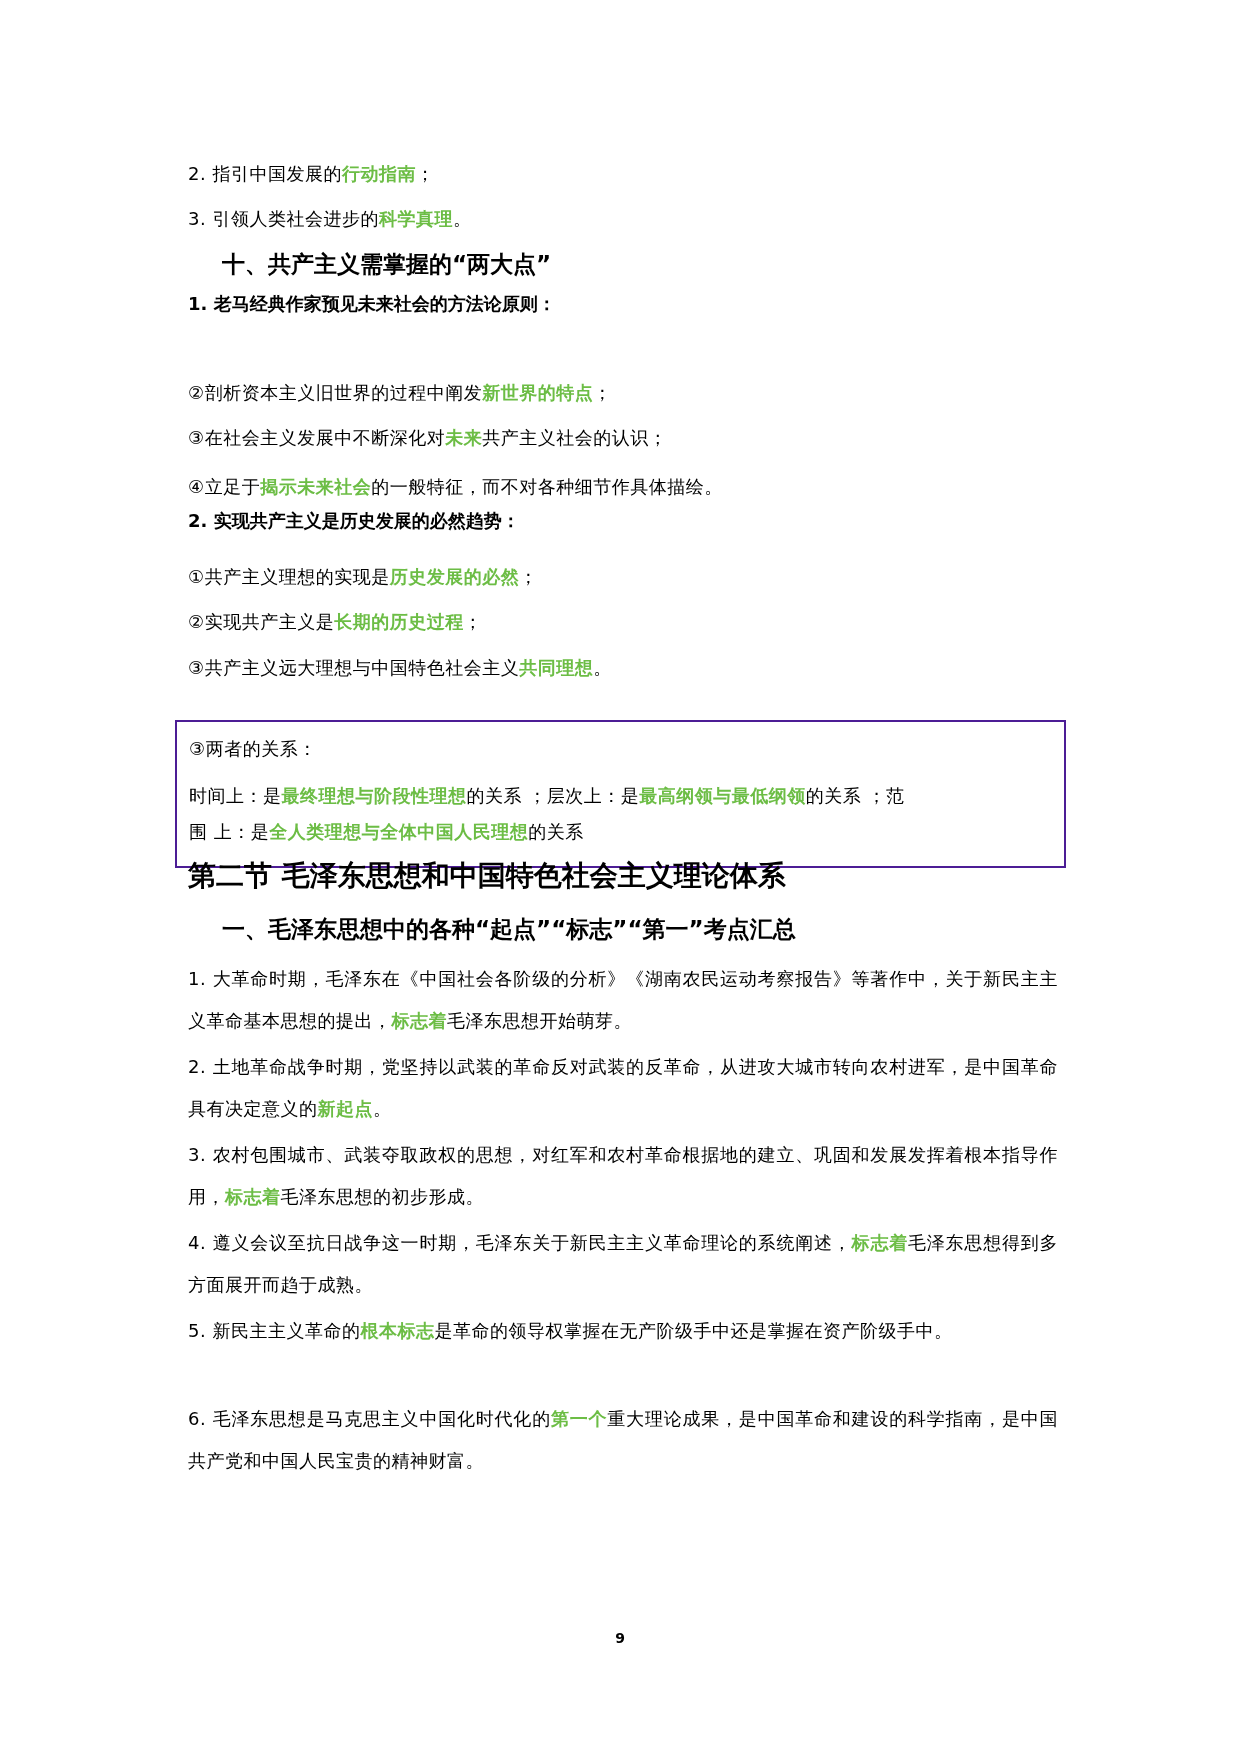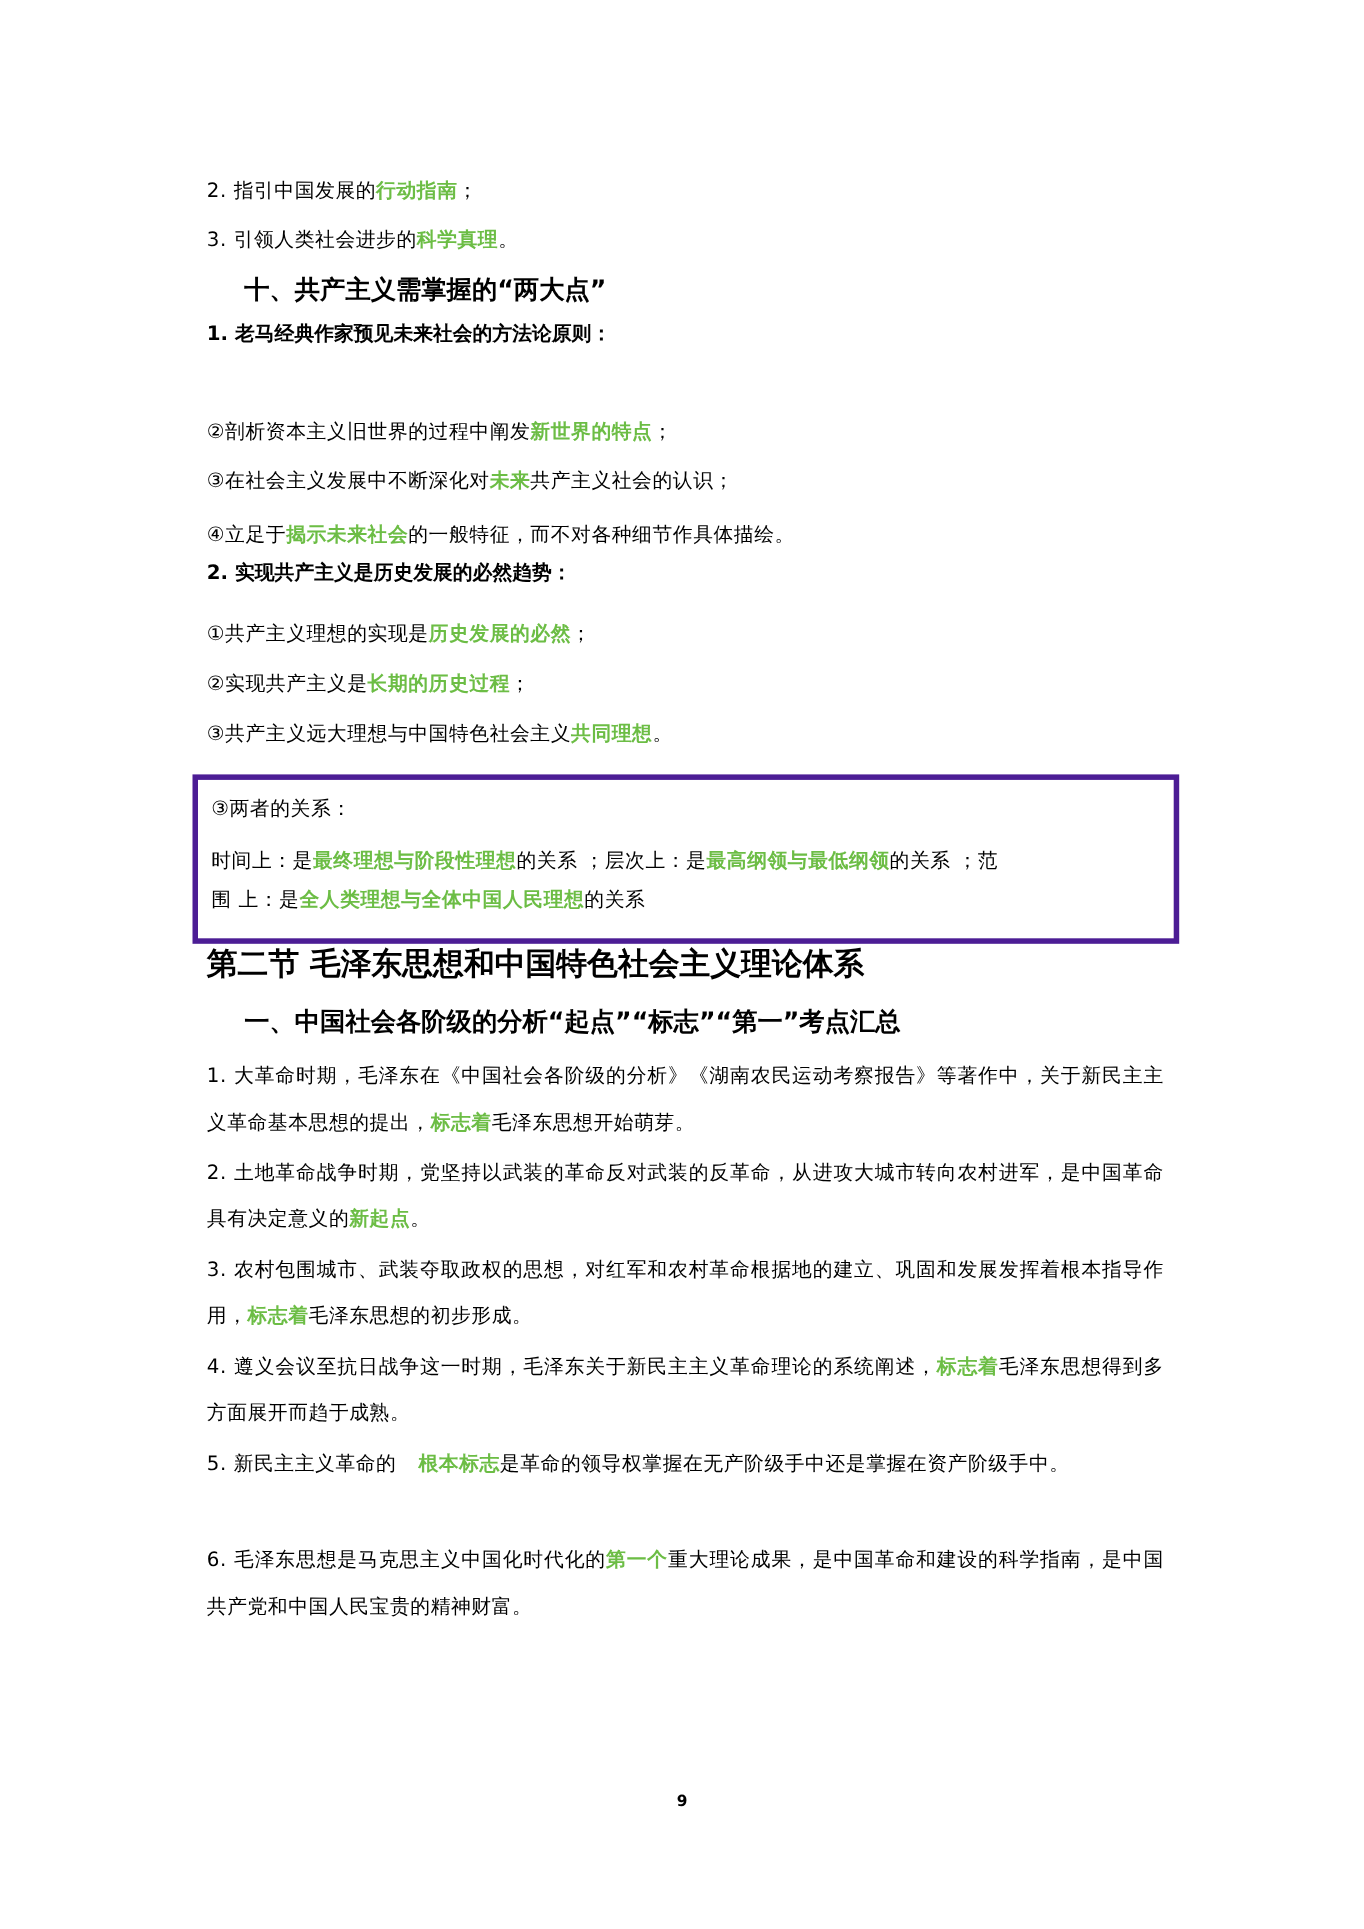--- a/index.html
+++ b/index.html
@@ -5,22 +5,22 @@
   html, body { margin: 0; padding: 0; background: #ffffff; }
   body { width: 1240px; height: 1754px; position: relative; overflow: hidden;
          font-family: "DejaVu Sans", "Liberation Sans", sans-serif; color: #000; }
   .page { position: absolute; left: 0; top: 0; width: 1000px; height: 1754px; }
   .line { position: absolute; left: 188px; white-space: nowrap; font-size: 18px; line-height: 24px; letter-spacing: 0.5px; }
   .line.wrap { white-space: normal; width: 870px; line-height: 42px; text-align: justify; }
   .hl { color: #6cbd45; font-weight: bold; }
   .h2 { position: absolute; left: 188px; font-size: 23px; font-weight: bold; line-height: 30px; white-space: nowrap; margin-left: 34px; }
   .h1 { position: absolute; left: 188px; font-size: 28px; font-weight: bold; line-height: 36px; white-space: nowrap; }
   .sub { position: absolute; left: 188px; font-size: 18px; font-weight: bold; line-height: 24px; white-space: nowrap; }
-  .box { position: absolute; left: 175px; top: 704px; width: 887px; height: 144px;
-         border: 5px solid #4c1d95; box-sizing: content-box; }
+  .box { position: absolute; left: 175px; top: 720px; width: 887px; height: 144px;
+         border: 2px solid #4c1d95; box-sizing: content-box; }
   .box .bl { position: absolute; left: 12px; font-size: 18px; line-height: 24px; white-space: nowrap; letter-spacing: 0.5px; }
   .pagenum { position: absolute; left: 0; width: 1240px; top: 1630px; text-align: center; font-size: 14px; font-weight: bold; }
 </style>
 </head>
 <body>
 
 <div class="page">
 
   <div class="line" style="top:162px">
     <span>2. 指引中国发展的</span><span class="hl" style="color: rgb(108, 189, 69);">行动指南</span><span>；</span>
@@ -58,35 +58,35 @@
     <div class="bl" style="top:15px">③两者的关系：</div>
     <div class="bl" style="top:62px">
       <span>时间上：是</span><span class="hl" style="color: rgb(108, 189, 69);">最终理想与阶段性理想</span><span>的关系 ；层次上：是</span><span class="hl" style="color: rgb(108, 189, 69);">最高纲领与最低纲领</span><span>的关系 ；范</span>
     </div>
     <div class="bl" style="top:98px">
       <span>围 上：是</span><span class="hl" style="color: rgb(108, 189, 69);">全人类理想与全体中国人民理想</span><span>的关系</span>
     </div>
   </div>
 
   <div class="h1" style="top:858px">第二节  毛泽东思想和中国特色社会主义理论体系</div>
-  <div class="h2" style="top:914px">一、中国社会各阶级的分析“起点”“标志”“第一”考点汇总</div>
+  <div class="h2" style="top:914px">一、毛泽东思想中的各种“起点”“标志”“第一”考点汇总</div>
 
   <div class="line wrap" style="top:958px">
     <span>1. 大革命时期，毛泽东在《中国社会各阶级的分析》《湖南农民运动考察报告》等著作中，关于新民主主义革命基本思想的提出，</span><span class="hl" style="color: rgb(108, 189, 69);">标志着</span><span>毛泽东思想开始萌芽。</span>
   </div>
   <div class="line wrap" style="top:1046px">
     <span>2. 土地革命战争时期，党坚持以武装的革命反对武装的反革命，从进攻大城市转向农村进军，是中国革命具有决定意义的</span><span class="hl" style="color: rgb(108, 189, 69);">新起点</span><span>。</span>
   </div>
   <div class="line wrap" style="top:1134px">
     <span>3. 农村包围城市、武装夺取政权的思想，对红军和农村革命根据地的建立、巩固和发展发挥着根本指导作用，</span><span class="hl" style="color: rgb(108, 189, 69);">标志着</span><span>毛泽东思想的初步形成。</span>
   </div>
   <div class="line wrap" style="top:1222px">
     <span>4. 遵义会议至抗日战争这一时期，毛泽东关于新民主主义革命理论的系统阐述，</span><span class="hl" style="color: rgb(108, 189, 69);">标志着</span><span>毛泽东思想得到多方面展开而趋于成熟。</span>
   </div>
   <div class="line wrap" style="top:1310px">
-    <span>5. 新民主主义革命的</span><span class="hl" style="color: rgb(108, 189, 69); padding-left: 20px;">根本标志</span><span>是革命的领导权掌握在无产阶级手中还是掌握在资产阶级手中。</span>
+    <span>5. 新民主主义革命的</span><span class="hl" style="color: rgb(108, 189, 69);">根本标志</span><span>是革命的领导权掌握在无产阶级手中还是掌握在资产阶级手中。</span>
   </div>
   <div class="line wrap" style="top:1398px">
     <span>6. 毛泽东思想是马克思主义中国化时代化的</span><span class="hl" style="color: rgb(108, 189, 69);">第一个</span><span>重大理论成果，是中国革命和建设的科学指南，是中国共产党和中国人民宝贵的精神财富。</span>
   </div>
 
   <div class="pagenum">9</div>
 </div>
 
 </body></html>

